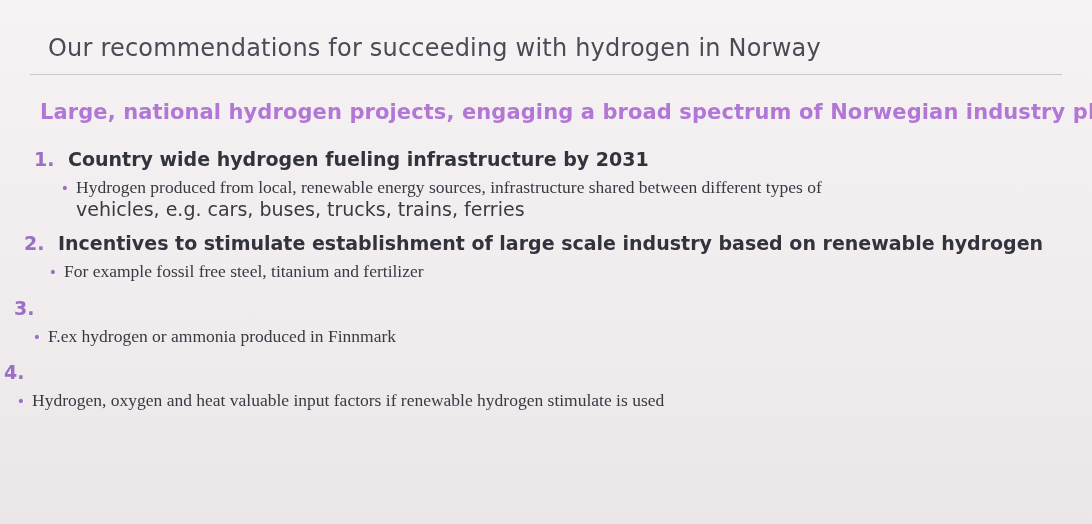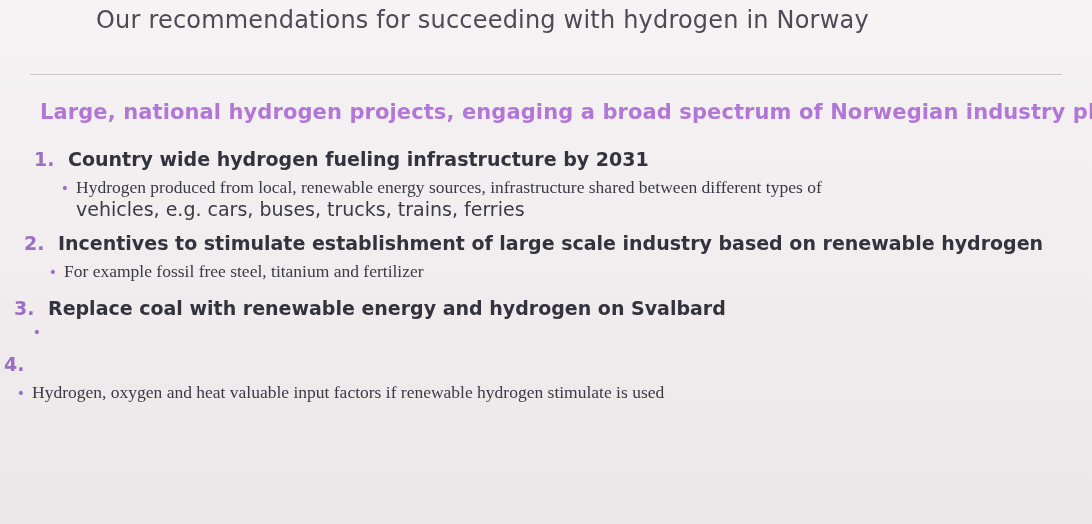--- a/index.html
+++ b/index.html
@@ -17,27 +17,26 @@
     position: relative;
     width: 1092px;
     height: 524px;
     background: linear-gradient(180deg, #f6f3f4 0%, #f1ecee 55%, #ebe6e8 100%);
     box-sizing: border-box;
     padding: 0;
   }
   .slide-title {
     position: absolute;
     left: 48px;
-    top: 6px;
+    top: 34px;
     font-size: 24px;
     color: #4b4b55;
     font-family: "DejaVu Sans", sans-serif;
     letter-spacing: 0.2px;
     white-space: nowrap;
-    margin-left: 48px;
   }
   .title-rule {
     position: absolute;
     left: 30px;
     top: 74px;
     width: 1032px;
     height: 1px;
     background: #cfc7cc;
   }
   .subtitle {
@@ -146,25 +145,25 @@
         <div class="sub-row">
           <span class="bullet">•</span>
           <span class="sub-text">For example fossil free steel, titanium and fertilizer</span>
         </div>
       </div>
     </div>
 
     <div class="item i3 sp3">
       <div class="num-row">
         <span class="num">3.</span>
-        <span class="num-text">Replace coal with renewable energy and hydrogen on Svalbard</span>
       </div>
       <div class="sub sub-wrap">
         <div class="sub-row">
           <span class="bullet">•</span>
+          <span class="sub-text">F.ex hydrogen or ammonia produced in Finnmark</span>
         </div>
       </div>
     </div>
 
     <div class="item i4 sp4">
       <div class="num-row">
         <span class="num">4.</span>
       </div>
       <div class="sub sub-wrap">
         <div class="sub-row">

